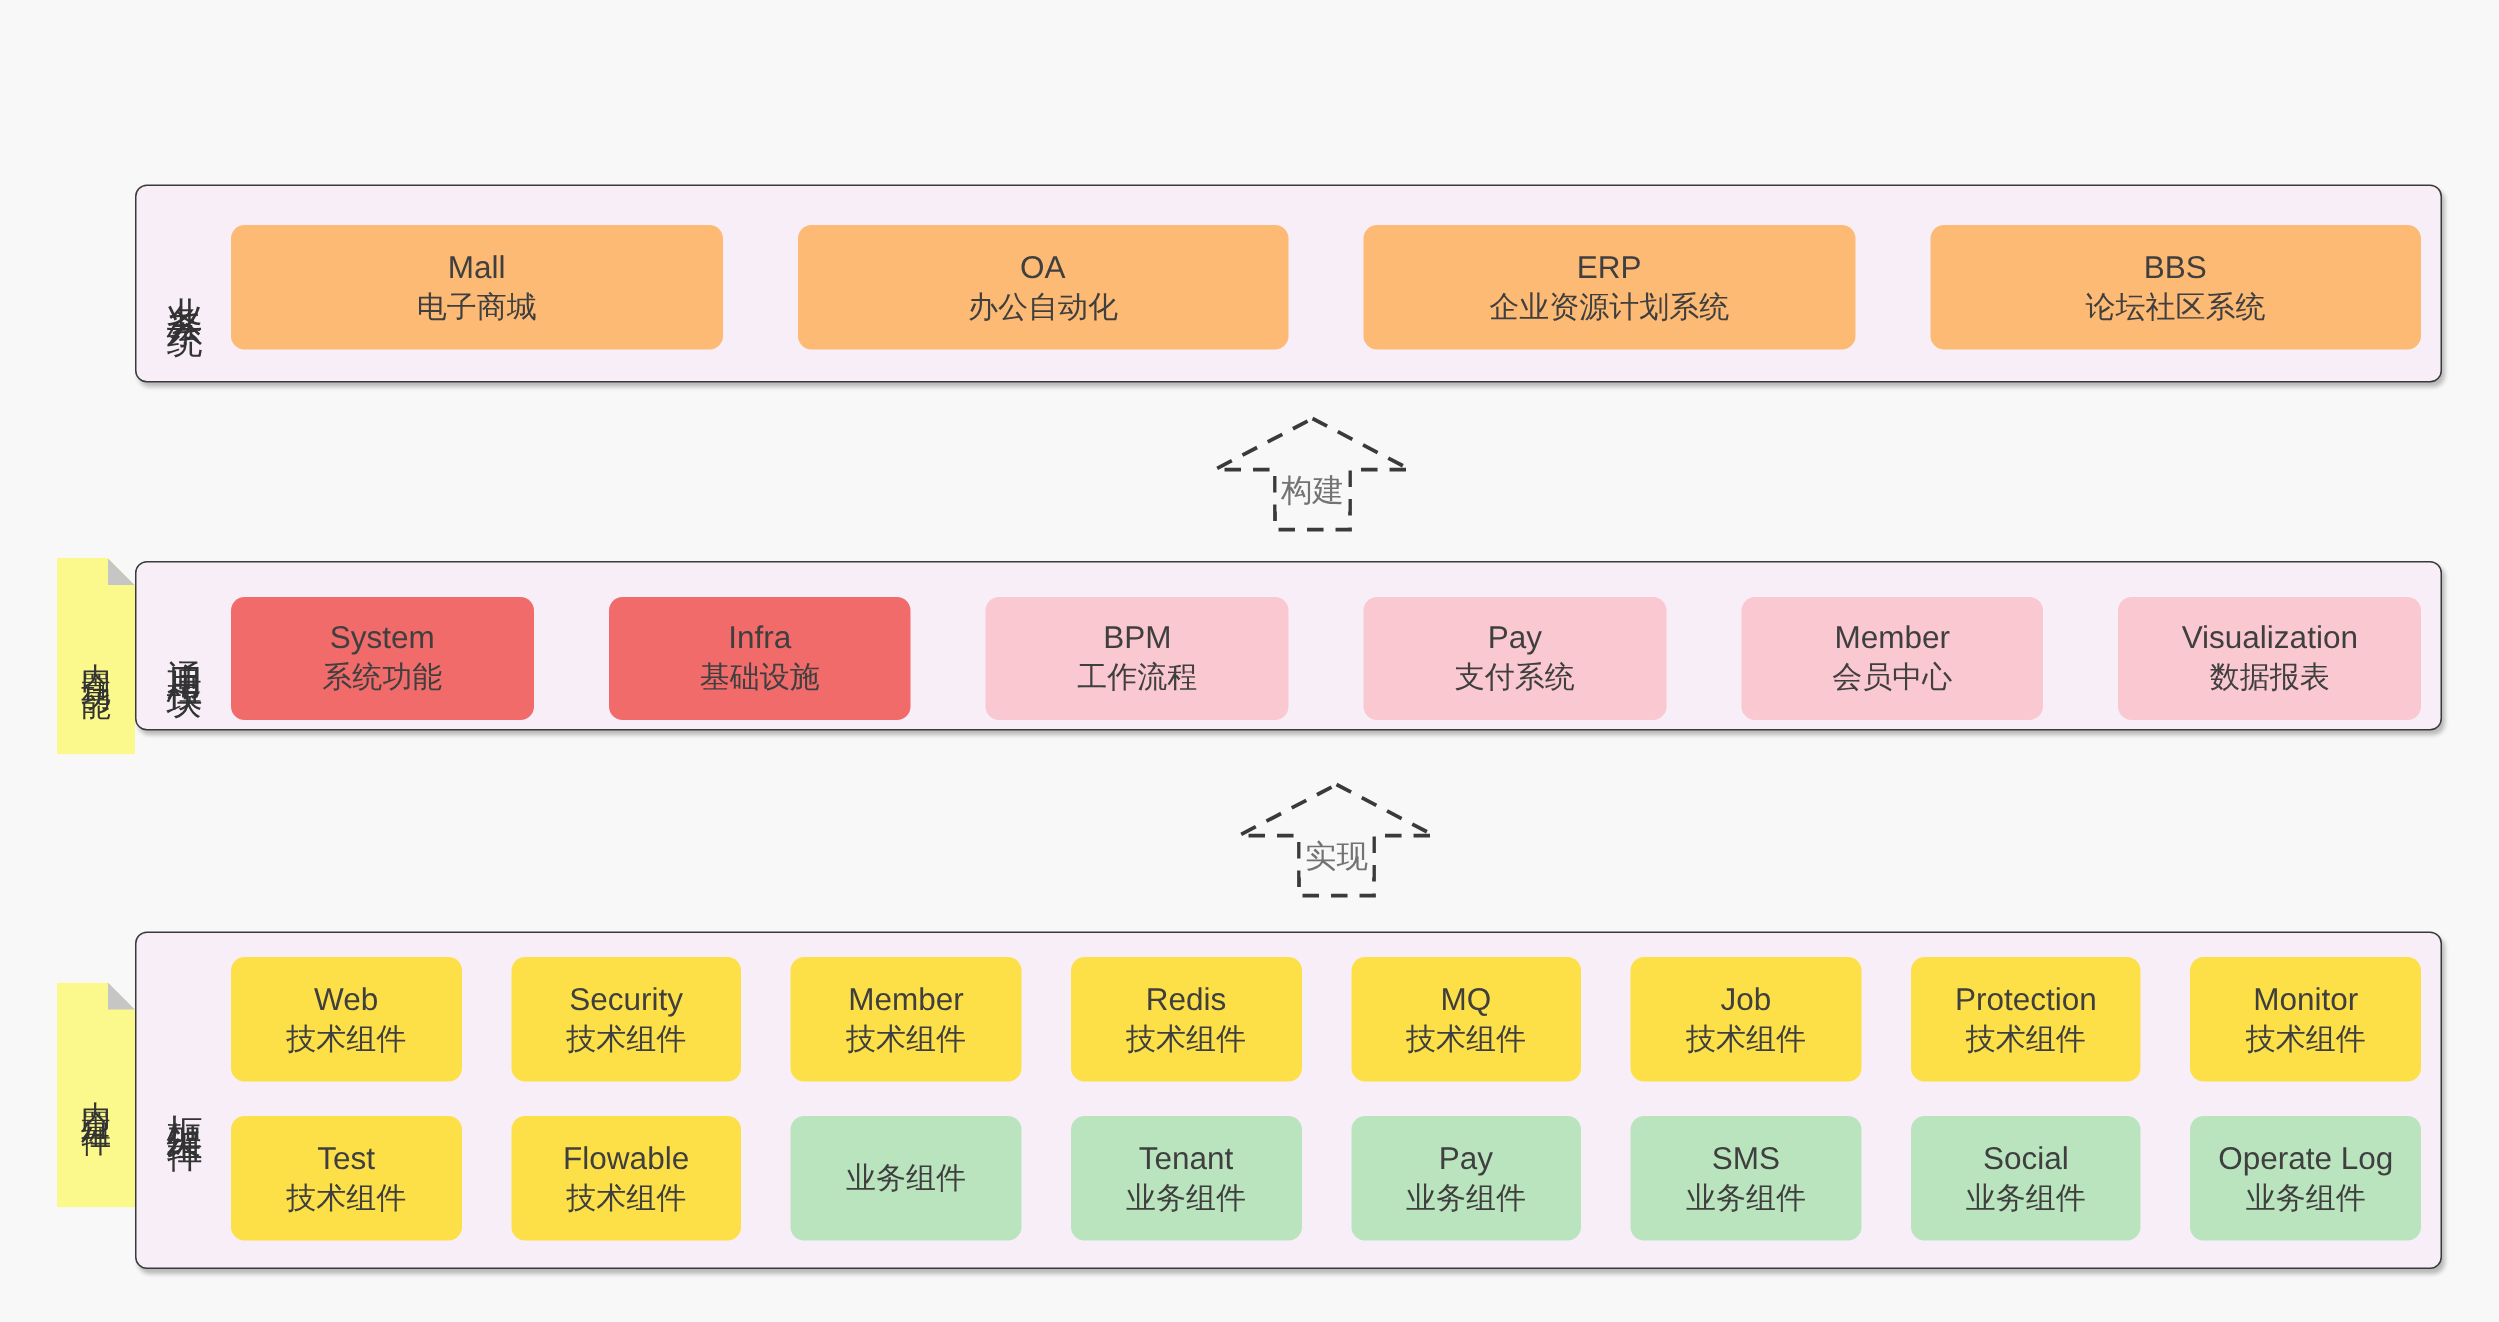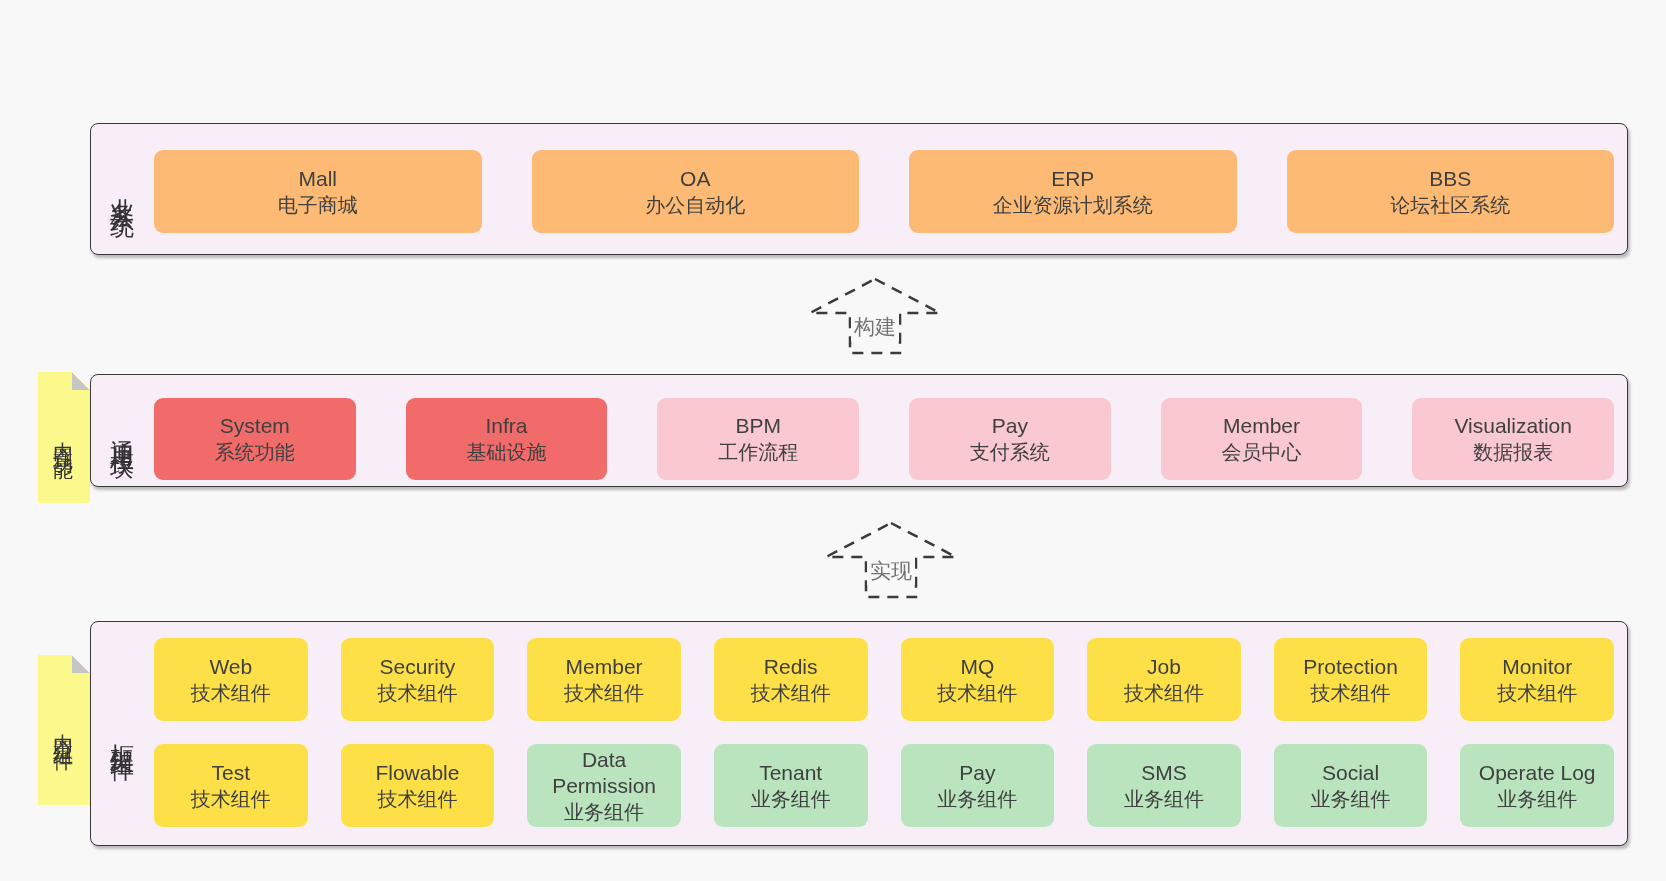--- a/index.html
+++ b/index.html
@@ -226,21 +226,20 @@
     <div class="row row-8 row-b">
         <div class="box green">
           <div class="box-name">Test</div>
           <div class="box-desc">技术组件</div>
         </div>
         <div class="box green">
           <div class="box-name">Flowable</div>
           <div class="box-desc">技术组件</div>
         </div>
         <div class="box lightgreen">
-          <div class="box-name">Data Permission</div>
           <div class="box-desc">业务组件</div>
         </div>
         <div class="box lightgreen">
           <div class="box-name">Tenant</div>
           <div class="box-desc">业务组件</div>
         </div>
         <div class="box lightgreen">
           <div class="box-name">Pay</div>
           <div class="box-desc">业务组件</div>
         </div>

